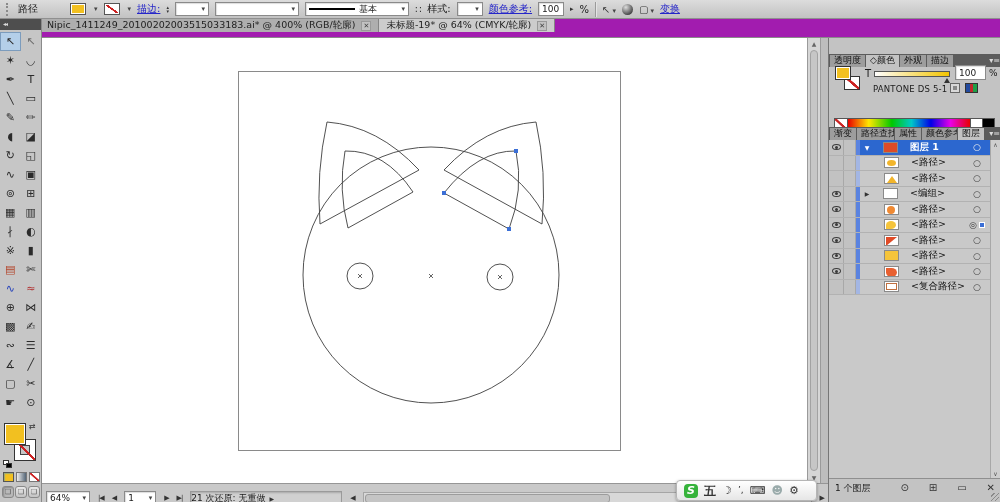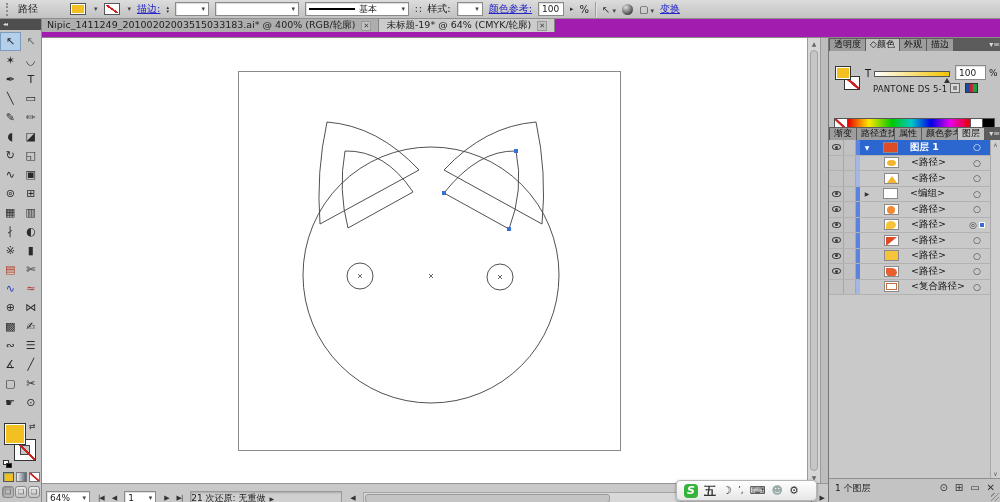--- a/index.html
+++ b/index.html
@@ -81,21 +81,21 @@
   #gamutic{position:absolute;left:121px;top:32px;width:10px;height:10px;border:1px solid #666;background:#d8d8d8;cursor:pointer}
   #gamutic:after{content:"";position:absolute;left:2px;top:2px;width:4px;height:4px;background:#888}
   #modeic{position:absolute;left:136px;top:32px;width:13px;height:10px;border:1px solid #333;display:flex;cursor:pointer}
   #modeic i{flex:1}
   #spectrum{position:absolute;left:5px;top:67px;right:6px;height:13px;border:1px solid #555;display:flex;cursor:crosshair}
   #spec-none{width:13px;background:#fff linear-gradient(to top right,transparent 42%,#c22 46%,#c22 56%,transparent 60%);border-right:1px solid #555}
   #spec-ramp{flex:1;background:linear-gradient(to right,#e80000,#ffe800 17%,#00c800 36%,#00c8c8 52%,#0000e8 68%,#e800e8 84%,#e80000)}
   #spec-w{width:12px;background:#fff;border-left:1px solid #555}
   #spec-k{width:12px;background:#000;border-left:1px solid #555}
   #tabbar2{top:89px}
-  #tabbar1{top:0}
+  #tabbar1{top:16px}
   
   #layerslist{position:absolute;left:0;top:102px;width:172px;height:338px;background:#c9c9c9;overflow:hidden}
   .lrow{height:15.5px;display:flex;align-items:stretch;border-bottom:1px solid #b2b2b2;background:#c9c9c9;cursor:pointer;padding-right:11px}
   .ceye{width:15px;border-right:1px solid #a8a8a8;background:#c2c2c2;display:flex;align-items:center;justify-content:center}
   .clock{width:12px;border-right:1px solid #a8a8a8;background:#c2c2c2}
   .cbar{width:4px;background:#5a83e0}
   .cbar.dim{background:#a3b6e4}
   .cbody{flex:1;display:flex;align-items:center;gap:12px;padding-left:3px;min-width:0}
   .lrow.sel .cbody,.lrow.sel .ctarget{background:#2c67cf}
   .lrow.sel .tname{color:#fff;font-weight:bold}
@@ -114,21 +114,21 @@
   .th.orange-blob:after{content:"";position:absolute;left:1px;top:1px;width:11px;height:9px;background:#e86030;border-radius:0 50% 50% 50%}
   .th.outline:after{content:"";position:absolute;inset:1px;border:1px solid #c07040}
   .tname{font-size:9.5px;color:#111;white-space:nowrap;overflow:hidden}
   .ctarget{width:26px;display:flex;align-items:center;justify-content:center;gap:2px;flex:none}
   .tcirc{font-size:9px;color:#444}
   .asel{width:6px;height:6px;background:#3b6fd6;border:1px solid #fff;flex:none}
   .eyeglyph{width:9px;height:6px;border:1px solid #3a3a3a;border-radius:50%;position:relative}
   .eyeglyph:after{content:"";position:absolute;left:2px;top:.5px;width:3px;height:3px;background:#3a3a3a;border-radius:50%}
   #lscroll{position:absolute;right:0;top:102px;width:10px;height:338px;background:#cfcfcf;border-left:1px solid #a8a8a8}
   #lscroll .sarr{position:absolute;left:0;width:100%;text-align:center;font-size:6px;color:#555;cursor:pointer}
-  #layersfooter{position:absolute;left:0;top:440px;width:172px;height:19px;border-top:1px solid #8f8f8f;background:#c3c3c3;display:flex;align-items:center;padding:0 6px;gap:7px}
+  #layersfooter{position:absolute;left:0;top:440px;width:172px;height:19px;border-top:1px solid #8f8f8f;background:#c3c3c3;display:flex;align-items:center;padding:0 6px;gap:20px}
   #layersfooter .cnt{font-size:9px;margin-right:auto}
   .fic{font-size:10px;color:#333;cursor:pointer;line-height:1}
   #grip{position:absolute;right:1px;bottom:1px;width:8px;height:8px;background:repeating-linear-gradient(135deg,transparent 0 2px,#8a8a8a 2px 3px)}
 </style>
 </head>
 <body>
 
 <div id="app">
 
   <div id="ctrl">

